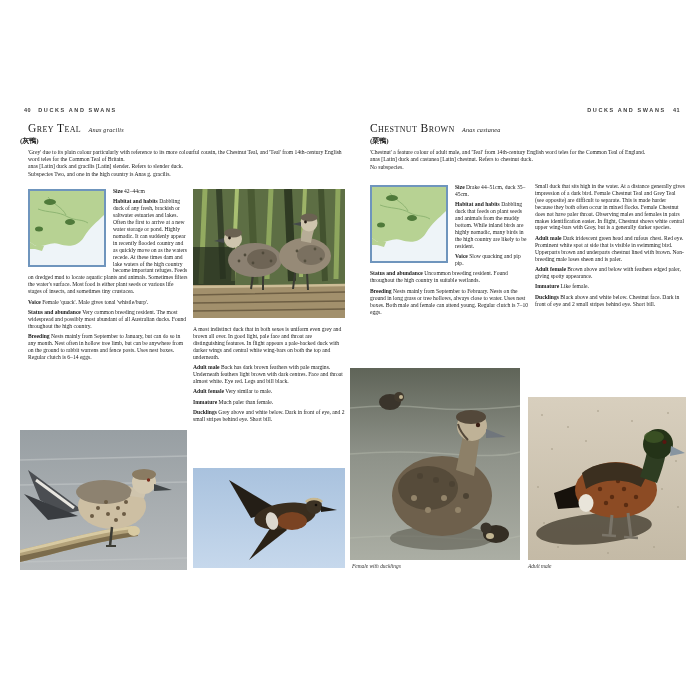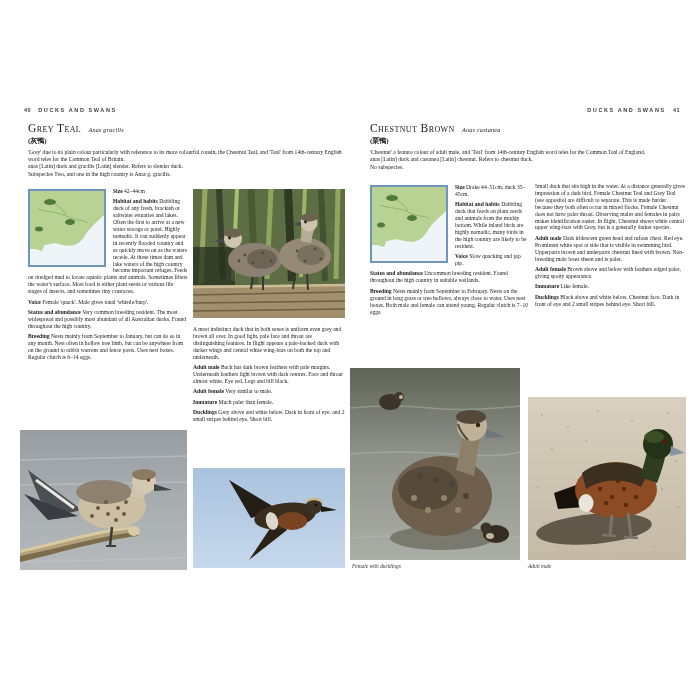--- a/index.html
+++ b/index.html
@@ -36,21 +36,21 @@
 
 <div class="abs pg-header" style="left:20px;top:107px;">
   <span class="pgnum">40</span>
   <span>DUCKS AND SWANS</span>
 </div>
 
 <div class="abs species-title" style="left:28px;top:122px;">
   <span class="common">Grey Teal</span>
   <span class="sci">Anas gracilis</span>
 </div>
-<div class="abs cjk" style="left:28px;top:135px;">(灰鴨)</div>
+<div class="abs cjk" style="left:20px;top:135px;">(灰鴨)</div>
 
 <div class="abs etym" style="left:28px;top:149px;width:318px;">
   <p>'Grey' due to its plain colour particularly with reference to its more colourful cousin, the Chestnut Teal, and 'Teal' from 14th-century English word teles for the Common Teal of Britain.</p>
   <p>anas [Latin] duck and gracilis [Latin] slender. Refers to slender duck.</p>
   <p>Subspecies Two, and one in the high country is Anas g. gracilis.</p>
 </div>
 
 <div class="abs col clearfix" style="left:28px;top:188px;width:160px;">
   <span class="mapwrap">
     <svg class="photo" width="78" height="78" viewBox="0 0 78 78">

